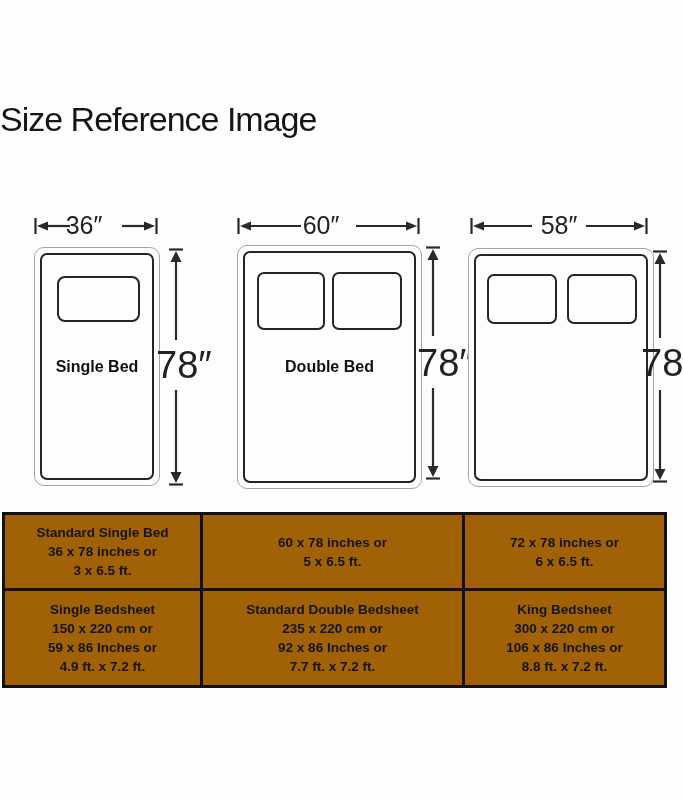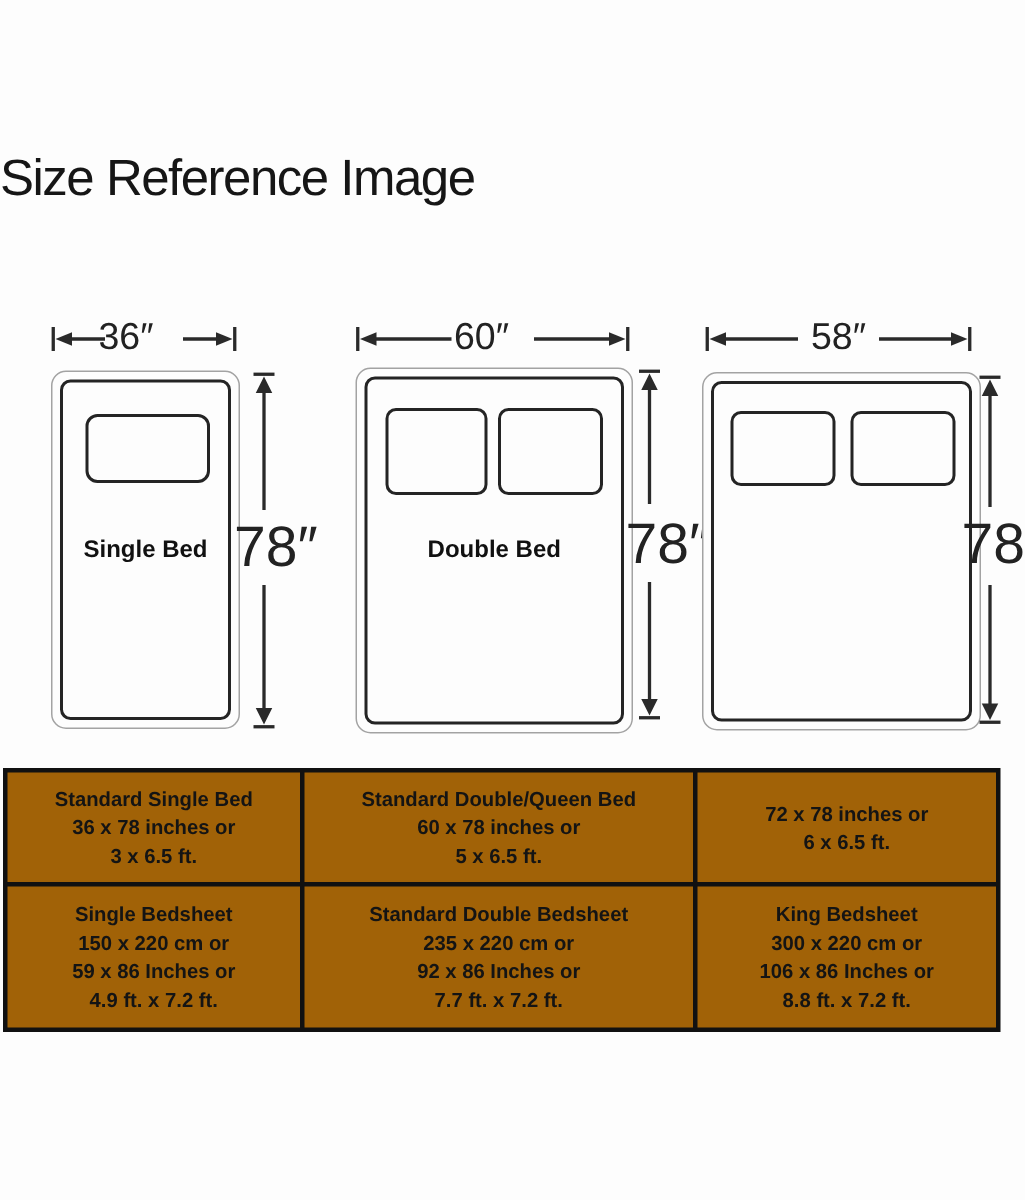--- a/index.html
+++ b/index.html
@@ -186,21 +186,20 @@
 
   <div class="sizes-table">
 
     <div class="cell">
       <div class="cell-line">Standard Single Bed</div>
       <div class="cell-line">36 x 78 inches or</div>
       <div class="cell-line">3 x 6.5 ft.</div>
     </div>
 
     <div class="cell">
-      <div class="cell-line">Standard Double/Queen Bed</div>
       <div class="cell-line">60 x 78 inches or</div>
       <div class="cell-line">5 x 6.5 ft.</div>
     </div>
 
     <div class="cell">
       <div class="cell-line">72 x 78 inches or</div>
       <div class="cell-line">6 x 6.5 ft.</div>
     </div>
 
     <div class="cell">

